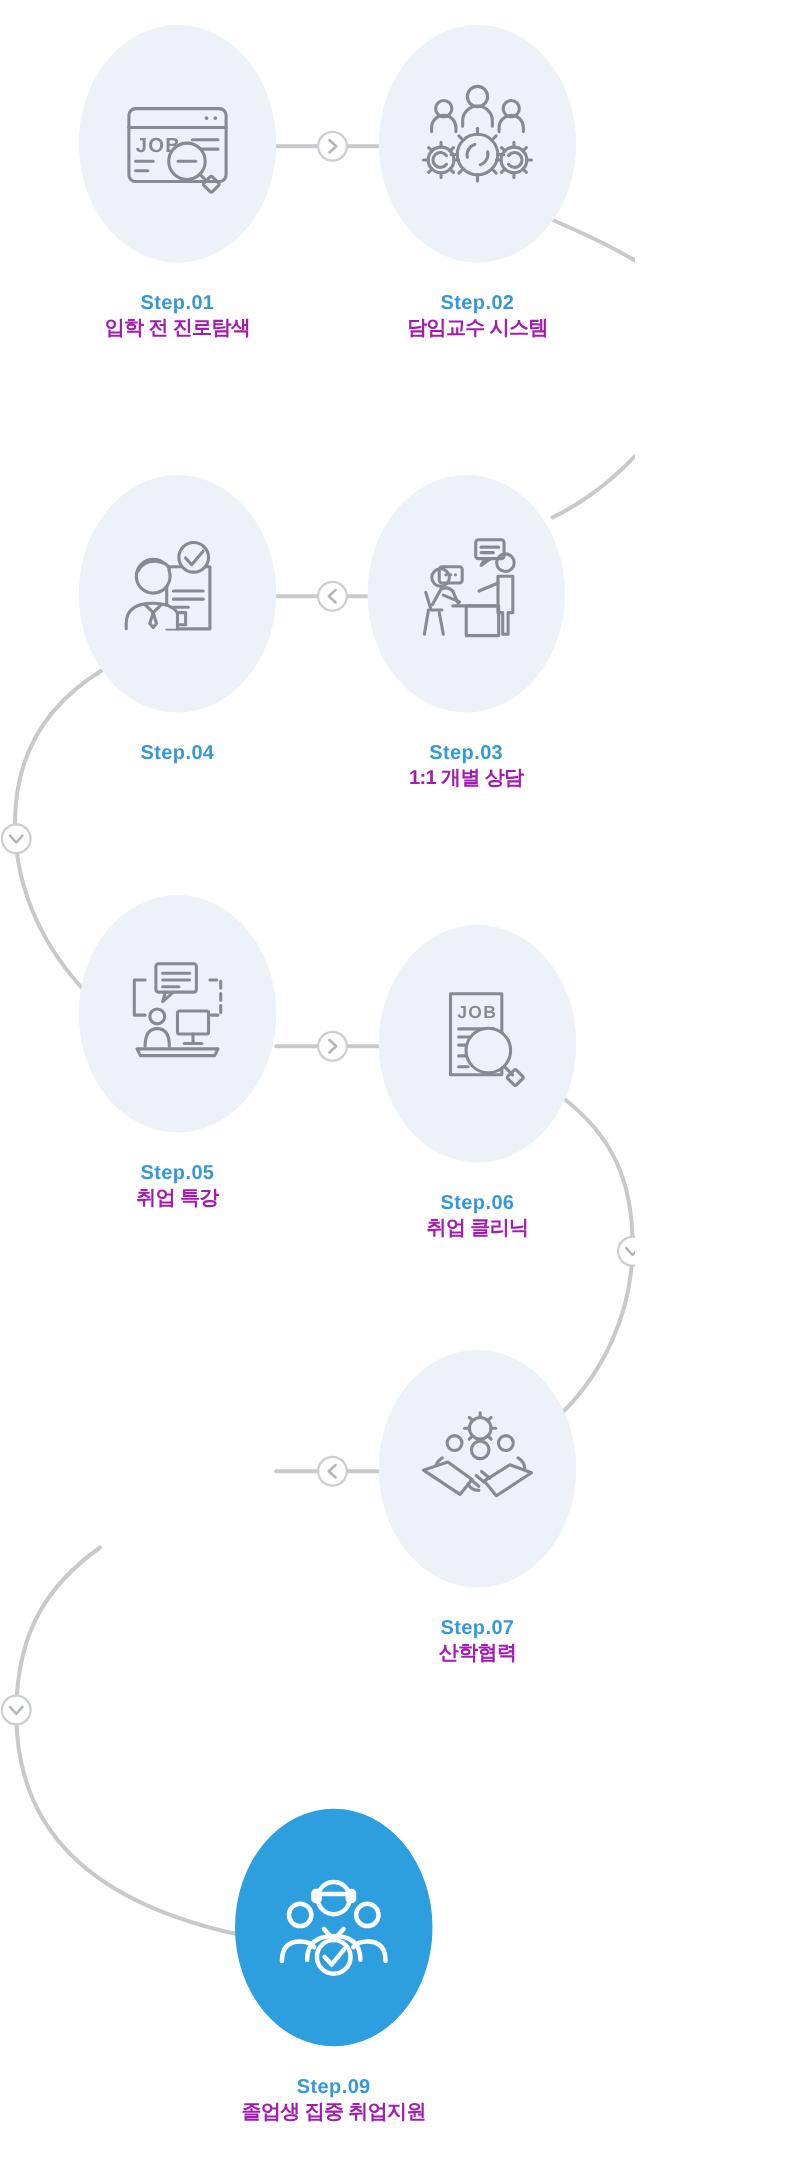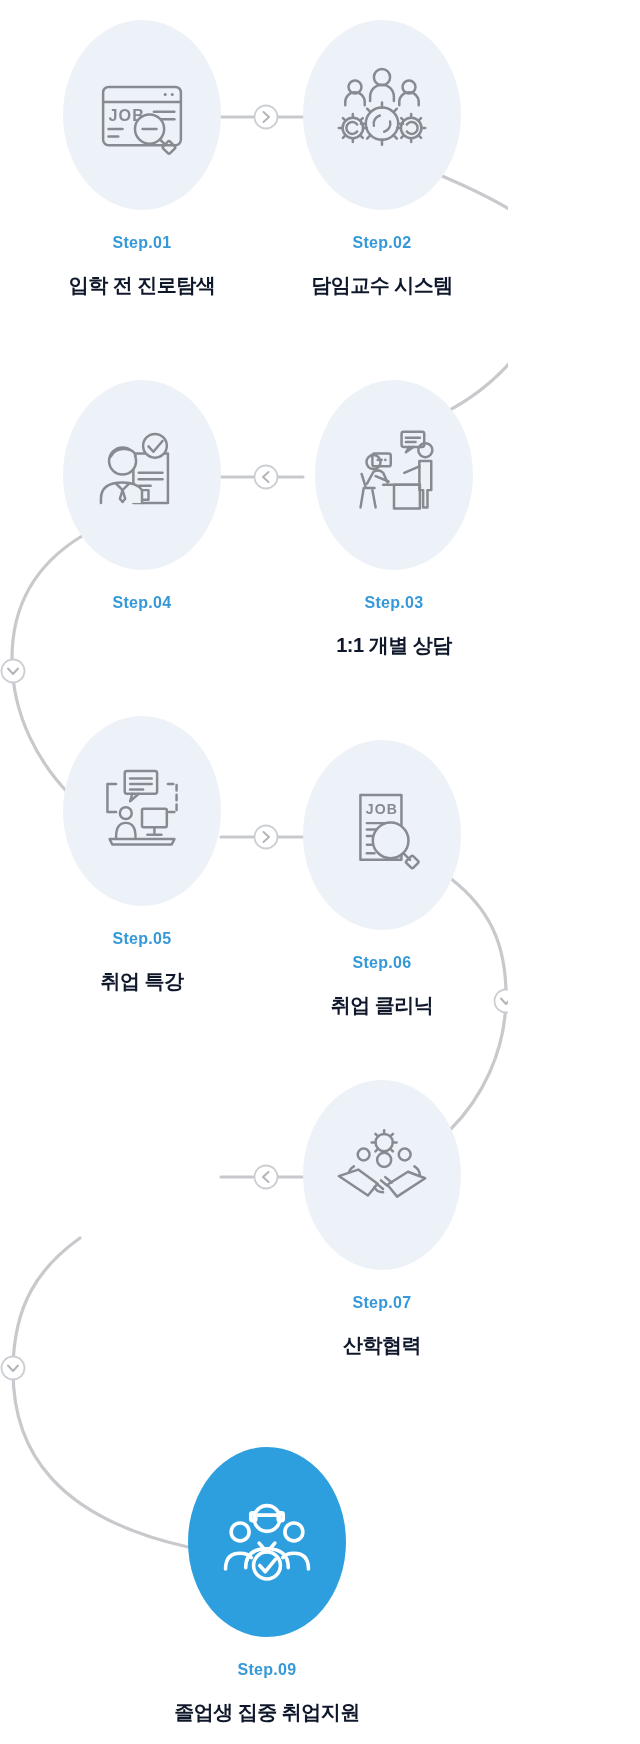--- a/index.html
+++ b/index.html
@@ -10,21 +10,21 @@
   .connector-layer{position:absolute;left:0;top:0;width:640px;height:1744px;}
   .node{position:absolute;width:260px;text-align:center;}
   .bubble{
     width:158px;height:190px;border-radius:50%;background:#edf2f8;
     margin:0 auto;display:flex;align-items:center;justify-content:center;
   }
   .bubble.blue{background:#2d9fde;}
   .icon-svg{width:108px;height:108px;color:#878b91;display:block;}
   .bubble.blue .icon-svg{color:#ffffff;width:112px;height:112px;}
   .step-label{margin-top:24px;font-size:16px;font-weight:700;color:#3598d8;letter-spacing:.3px;}
-  .step-title{margin-top:20px;font-size:20px;font-weight:700;color:#0f172a;letter-spacing:-0.5px;}
+  .step-title{margin-top:0;font-size:16px;font-weight:700;color:#a21caf;letter-spacing:-0.5px;}
   .chev{position:absolute;width:26px;height:26px;}
   .icon-text{font-family:"Liberation Sans","DejaVu Sans",sans-serif;font-weight:bold;}
 </style>
 </head>
 <body>
 
 <div class="canvas">
 
   <svg class="connector-layer" viewBox="0 0 640 1744" fill="none" stroke="#c7c9cc" stroke-width="3.2" stroke-linecap="round">
     <line x1="221" y1="117" x2="303" y2="117"></line>
@@ -173,21 +173,21 @@
           <path d="M21 33 q4 -8 14 -7 q8 1 9 6" fill="#edf2f8"></path>
           <path d="M12 76 v-4 q0 -15 20 -15 q13 0 18 7 v12" fill="#edf2f8"></path>
           <path d="M26 58 l6 6 l6 -6"></path>
           <path d="M32 64 l-2.5 8 l2.5 3 l2.5 -3 z"></path>
         </svg>
       </span>
     </div>
     <div class="step-label">Step.04</div>
   </div>
 
-  <div class="node" style="left:264px;top:380px">
+  <div class="node" style="left:243px;top:380px">
     <div class="bubble">
       <span>
         <svg class="icon-svg" viewBox="0 0 100 100" fill="none" stroke="currentColor" stroke-width="2.3" stroke-linecap="round" stroke-linejoin="round">
           <rect x="57" y="10" width="21" height="14" rx="2"></rect>
           <path d="M64 24 l-3 5 l7 -5"></path>
           <line x1="61" y1="15.5" x2="74" y2="15.5"></line>
           <line x1="61" y1="19.5" x2="70" y2="19.5"></line>
           <rect x="30" y="30" width="17" height="12" rx="2"></rect>
           <circle cx="35" cy="36" r="1.2" fill="currentColor" stroke="none"></circle>
           <circle cx="38.5" cy="36" r="1.2" fill="currentColor" stroke="none"></circle>

